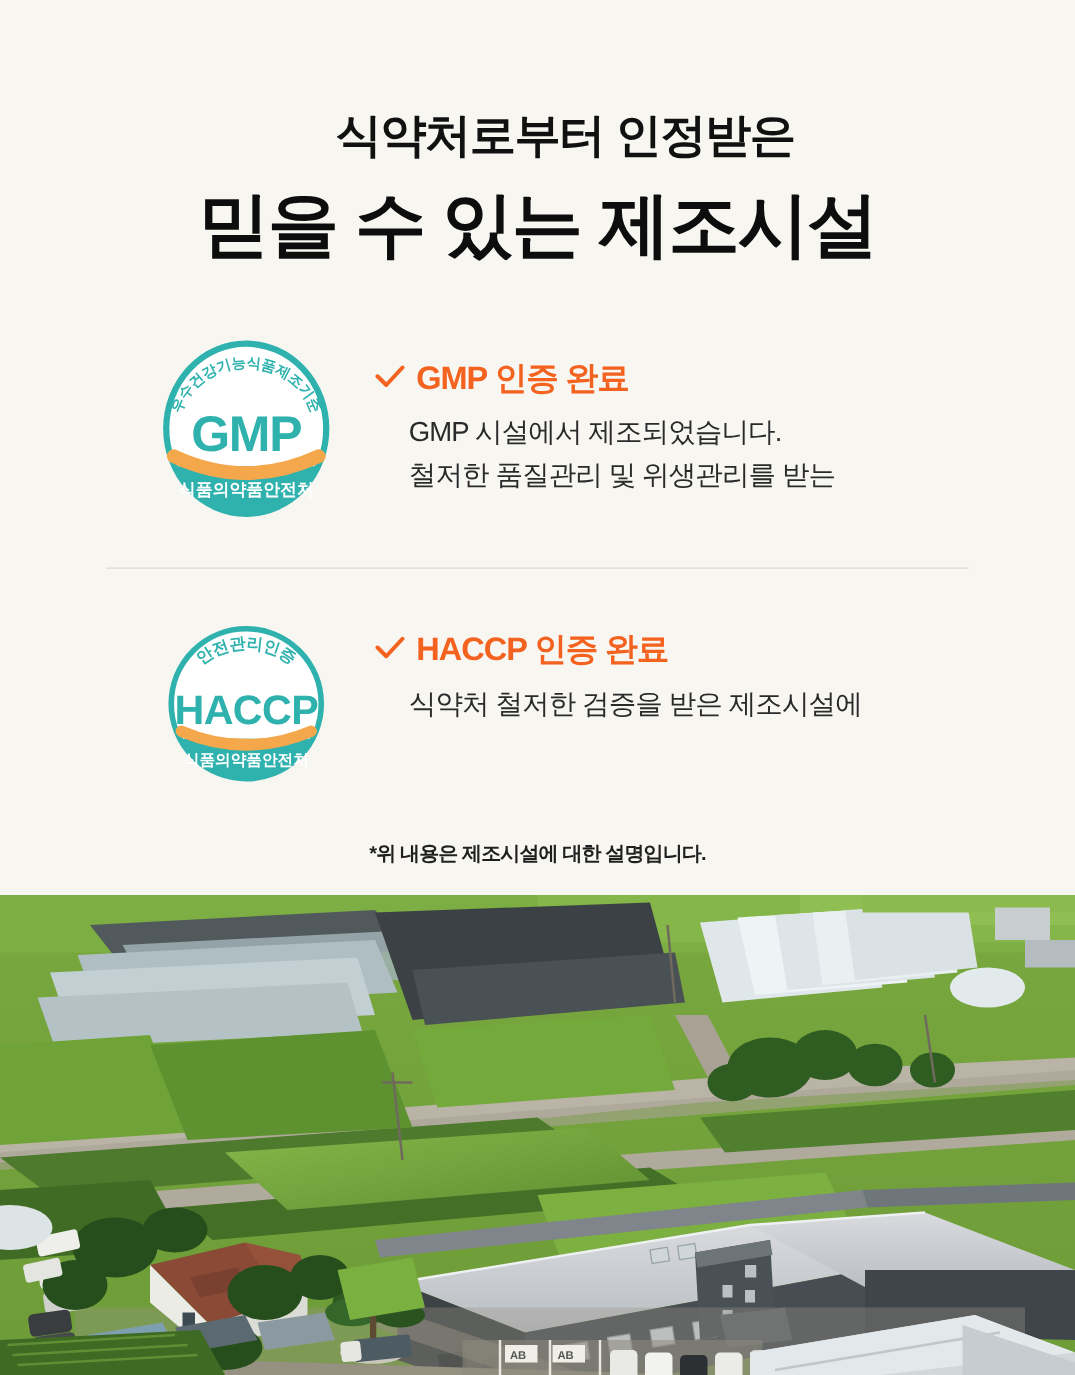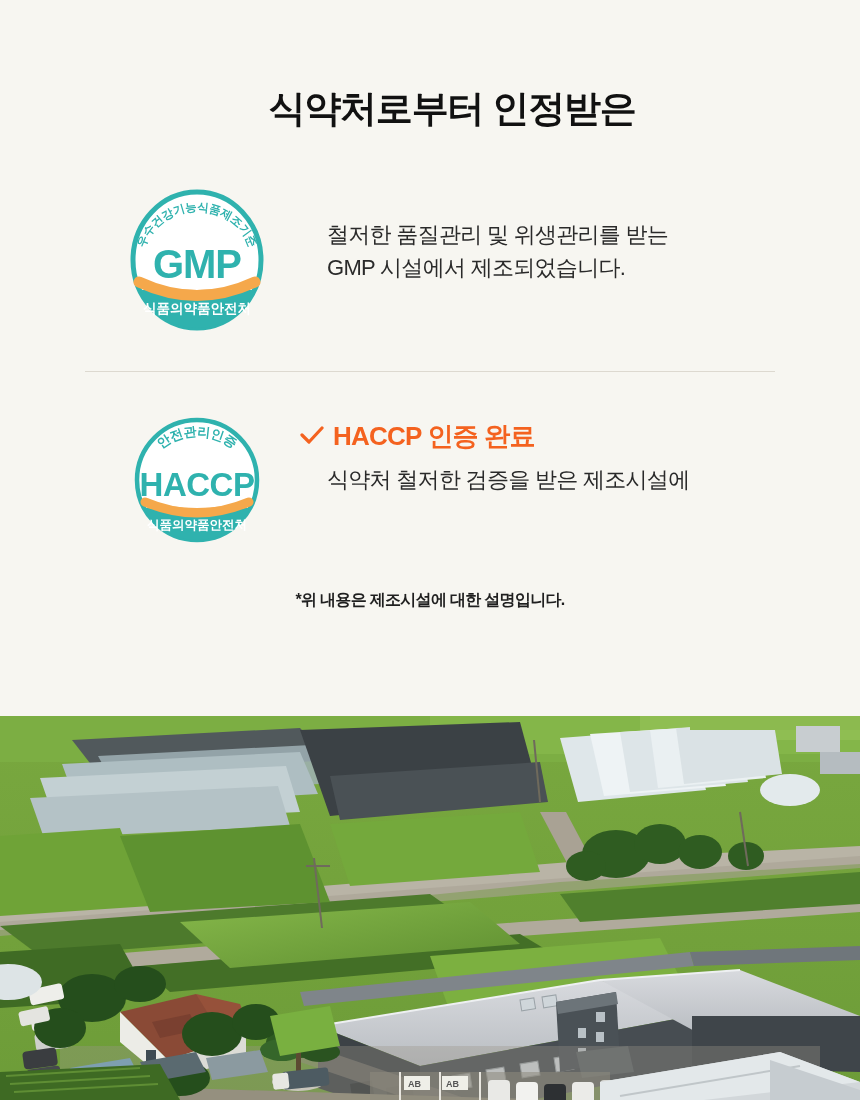--- a/index.html
+++ b/index.html
@@ -128,20 +128,21 @@
   }
   .photo svg { display: block; }
 </style>
 </head>
 <body>
 
 <div class="page">
 
   <div class="headline-block">
     <div class="headline-sub">식약처로부터 인정받은</div>
+    <div class="headline-main">믿을 수 있는 제조시설</div>
   </div>
 
   <div class="cert-list">
 
     <div class="cert-row row-gmp">
       <div class="badge-wrap gmp">
         <svg width="168" height="150" viewBox="0 0 168 150">
           <defs>
             <path id="gmpArc" d="M 30 74 A 54 48 0 0 1 138 74"></path>
             <clipPath id="gmpClipBottom">
@@ -161,23 +162,31 @@
 
           <text x="84" y="93" text-anchor="middle" font-family="'Liberation Sans',sans-serif" font-size="40" font-weight="700" fill="#2fb2ae" letter-spacing="-1">GMP</text>
 
           <path d="M 24 96 Q 84 126 144 96 Q 84 114 24 96 Z" fill="#f5a84b"></path>
           <path d="M 26 97 Q 84 124 142 97" fill="none" stroke="#f5a84b" stroke-width="11" stroke-linecap="round"></path>
 
           <text x="84" y="128" text-anchor="middle" font-family="'Liberation Sans',sans-serif" font-size="13.5" font-weight="700" fill="#ffffff">식품의약품안전처</text>
         </svg>
       </div>
       <div class="cert-text">
+        <div class="cert-title">
+          <span class="check-icon">
+            <svg width="24" height="22" viewBox="0 0 24 22">
+              <path d="M2 10 L9 17 L22 3" fill="none" stroke="#f4621f" stroke-width="3.2" stroke-linecap="round" stroke-linejoin="round"></path>
+            </svg>
+          </span>
+          <span>GMP 인증 완료</span>
+        </div>
         <div class="cert-desc">
+          <span>GMP 시설에서 제조되었습니다.</span>
           <span>철저한 품질관리 및 위생관리를 받는</span>
-          <span>GMP 시설에서 제조되었습니다.</span>
         </div>
       </div>
     </div>
 
     <div class="divider"></div>
 
     <div class="cert-row row-haccp">
       <div class="badge-wrap haccp">
         <svg width="168" height="132" viewBox="0 0 168 132">
           <defs>

